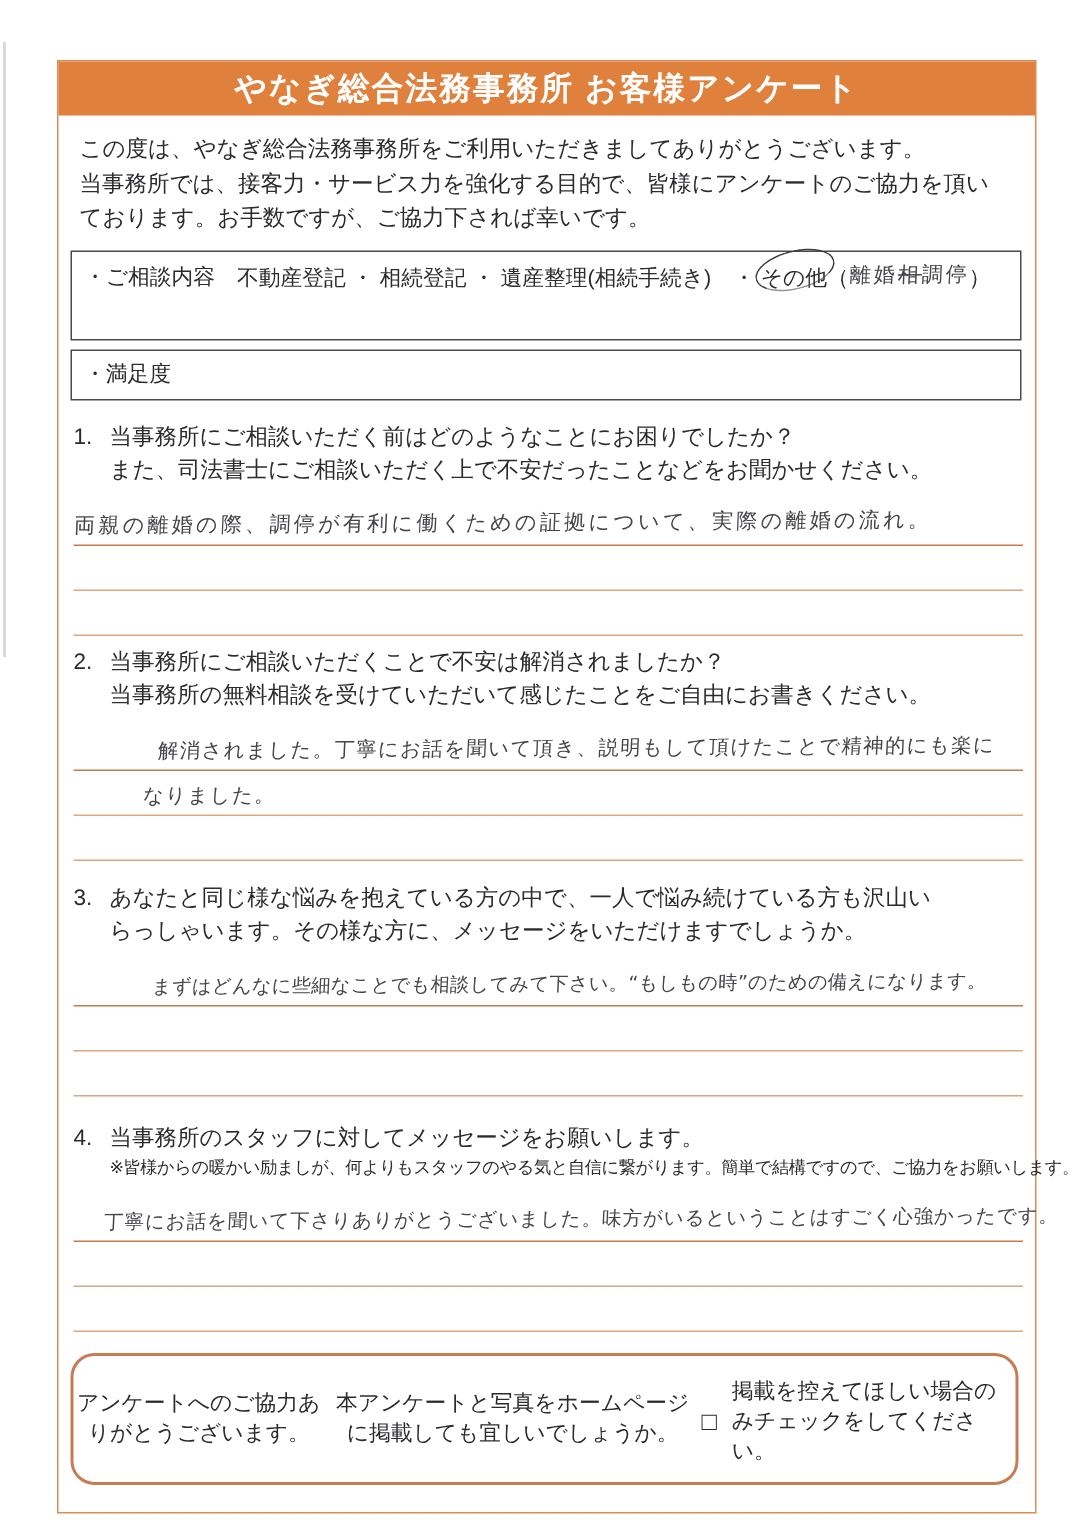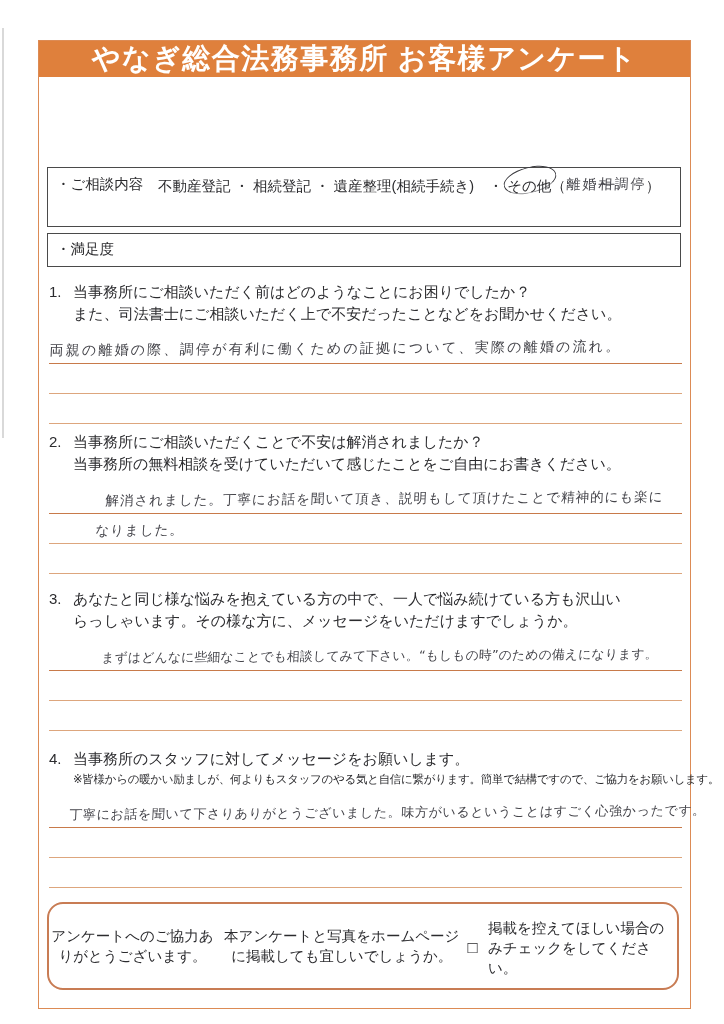--- a/index.html
+++ b/index.html
@@ -12,21 +12,21 @@
   .scan-edge{position:absolute;left:2px;top:28px;width:2px;height:410px;background:#c9c9c9;opacity:.7;}
   .form{
     position:absolute;left:38px;top:40px;width:651px;height:967px;
     border:1px solid #dc8b55;background:#fff;
   }
   .band{
     position:absolute;left:0;top:0;right:0;height:36px;background:#df803c;
     display:flex;align-items:center;justify-content:center;
   }
   .band .title{
-    color:#ffffff;font-weight:bold;font-size:28px;letter-spacing:1.5px;
+    color:#ffffff;font-weight:bold;font-size:21px;letter-spacing:1.5px;
     transform:scaleY(1.02);
   }
   .intro{position:absolute;left:14px;right:8px;top:47px;font-size:15px;line-height:23px;color:#2b2b2e;}
   
   .obox{
     position:absolute;left:8px;width:634px;border:1px solid #4a4a4a;background:#fff;
     font-size:14.5px;color:#2b2b2e;
   }
   .box1{top:126px;height:60px;padding:7px 6px 11px 8px;box-sizing:border-box;}
   .box2{top:192px;height:34px;padding:6px 6px 0 8px;box-sizing:border-box;}
@@ -79,20 +79,25 @@
 <body>
 
 <div class="scan-edge"></div>
 
 <div class="form">
 
   <div class="band">
     <span class="title">やなぎ総合法務事務所 お客様アンケート</span>
   </div>
 
+  <div class="intro">
+    <div>この度は、やなぎ総合法務事務所をご利用いただきましてありがとうございます。</div>
+    <div>当事務所では、接客力・サービス力を強化する目的で、皆様にアンケートのご協力を頂い</div>
+    <div>ております。お手数ですが、ご協力下されば幸いです。</div>
+  </div>
 
   <div class="obox box1">
     <div class="brow">
       <span class="blabel">・ご相談内容</span>
       <div class="bcontent">
         <div class="bline">
           <span>不動産登記 ・ 相続登記 ・ 遺産整理(相続手続き)　・ </span><span class="circled"><i class="oval oval-other"></i><span>その他</span></span><span>（</span><span class="hand hand-inline"><span>離婚</span><span class="hand-struck">相</span><span>調停</span></span><span>）</span>
         </div>
       </div>
     </div>

